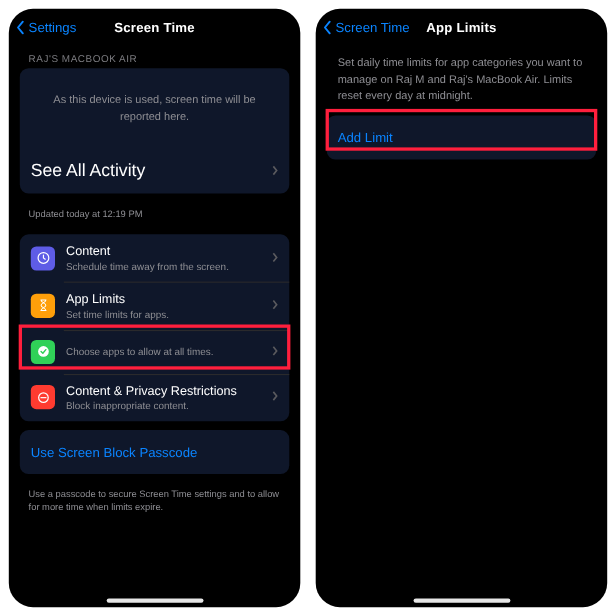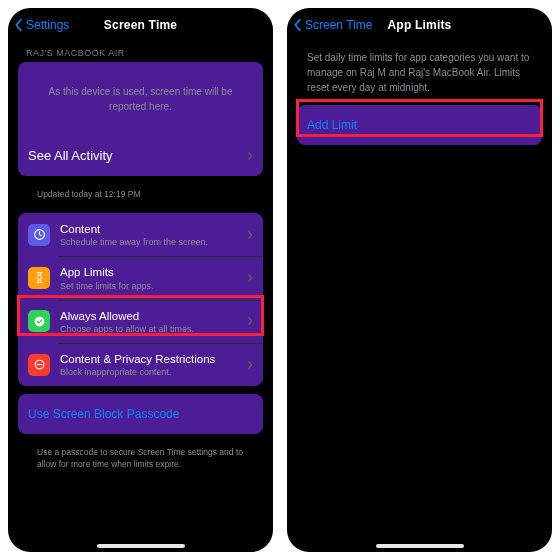--- a/index.html
+++ b/index.html
@@ -6,33 +6,33 @@
   body { background:#fff; font-family:-apple-system,"SF Pro Text","Helvetica Neue",Arial,sans-serif; display:flex; justify-content:center; align-items:flex-start; }
   .canvas { width:560px; height:560px; background:#fff; display:flex; gap:14px; padding:8px; }
   .phone { flex:1 1 50%; background:#000; border-radius:22px; position:relative; overflow:hidden; display:flex; flex-direction:column; }
   .nav { height:34px; display:flex; align-items:center; justify-content:center; position:relative; padding:0 8px; }
   .nav-title { color:#fff; font-size:12px; font-weight:600; letter-spacing:.2px; }
   .nav-back { position:absolute; left:6px; top:0; bottom:0; display:flex; align-items:center; color:#0a84ff; font-size:12px; }
   .nav-back svg { width:10px; height:14px; }
   .nav-back span { margin-left:2px; }
   .content { flex:1; overflow:hidden; padding:0 10px; }
   .section-label { color:#7c7c80; font-size:9px; text-transform:uppercase; letter-spacing:.5px; padding:6px 8px 4px 8px; }
-  .card { background:#4c1d95; border-radius:8px; }
+  .card { background:#0f172a; border-radius:8px; }
   .usage { padding:22px 18px; text-align:center; color:#8e8e93; font-size:10px; line-height:1.5; }
   .row { display:flex; align-items:center; padding:9px 10px; position:relative; min-height:40px; }
   .row + .row::before { content:""; position:absolute; left:40px; right:0; top:0; height:1px; background:#2a2a2c; }
   .icon { width:22px; height:22px; border-radius:5px; display:flex; align-items:center; justify-content:center; margin-right:10px; flex:none; }
   .icon svg { width:13px; height:13px; fill:#fff; }
   .labels { flex:1; min-width:0; }
   .title { color:#fff; font-size:11.5px; line-height:1.25; }
-  .title.single { font-size:13px; }
+  .title.single { font-size:16px; }
   .sub { color:#8e8e93; font-size:9px; margin-top:1px; }
   .chev { flex:none; margin-left:6px; }
   .chev svg { width:6px; height:10px; stroke:#5a5a5e; fill:none; stroke-width:2; }
-  .footer-text { color:#8e8e93; font-size:8.5px; line-height:1.4; padding:5px 8px 8px 8px;margin-left:11px; }
+  .footer-text { color:#8e8e93; font-size:8.5px; line-height:1.4; padding:5px 8px 8px 8px; }
   .link-row .title { color:#0a84ff; font-size:12px; }
   .hilite { position:absolute; border:3px solid #ff1f3d; pointer-events:none; z-index:10; }
   .hilite.a { left:9px; right:9px; top:287px; height:41px; }
   .hilite.b { left:9px; right:9px; top:91px; height:38px; }
   .home-ind { position:absolute; bottom:4px; left:50%; transform:translateX(-50%); width:88px; height:4px; border-radius:3px; background:#fff; opacity:.9; }
   .group { margin-bottom:8px; }
   .pad-top { margin-top:4px; }
   .help { color:#8e8e93; font-size:10px; line-height:1.5; padding:8px 10px 10px 10px; }
 </style>
 </head>
@@ -98,21 +98,20 @@
               </svg></div>
         </div>
         <div class="row">
           <div class="icon" style="background:#30d158">
               <svg viewBox="0 0 24 24">
                 <circle cx="12" cy="12" r="9" fill="#fff"></circle>
                 <path d="M8 12l3 3 5-6" stroke="#30d158" stroke-width="2.4" fill="none" stroke-linecap="round" stroke-linejoin="round"></path>
               </svg>
             </div>
           <div class="labels">
-              <div class="title">Always Allowed</div>
               <div class="sub">Choose apps to allow at all times.</div>
             </div>
           <div class="chev"><svg viewBox="0 0 8 12">
                 <path d="M2 1 L6 6 L2 11"></path>
               </svg></div>
         </div>
         <div class="row">
           <div class="icon" style="background:#ff3b30">
               <svg viewBox="0 0 24 24">
                 <circle cx="12" cy="12" r="9" fill="#fff"></circle>

